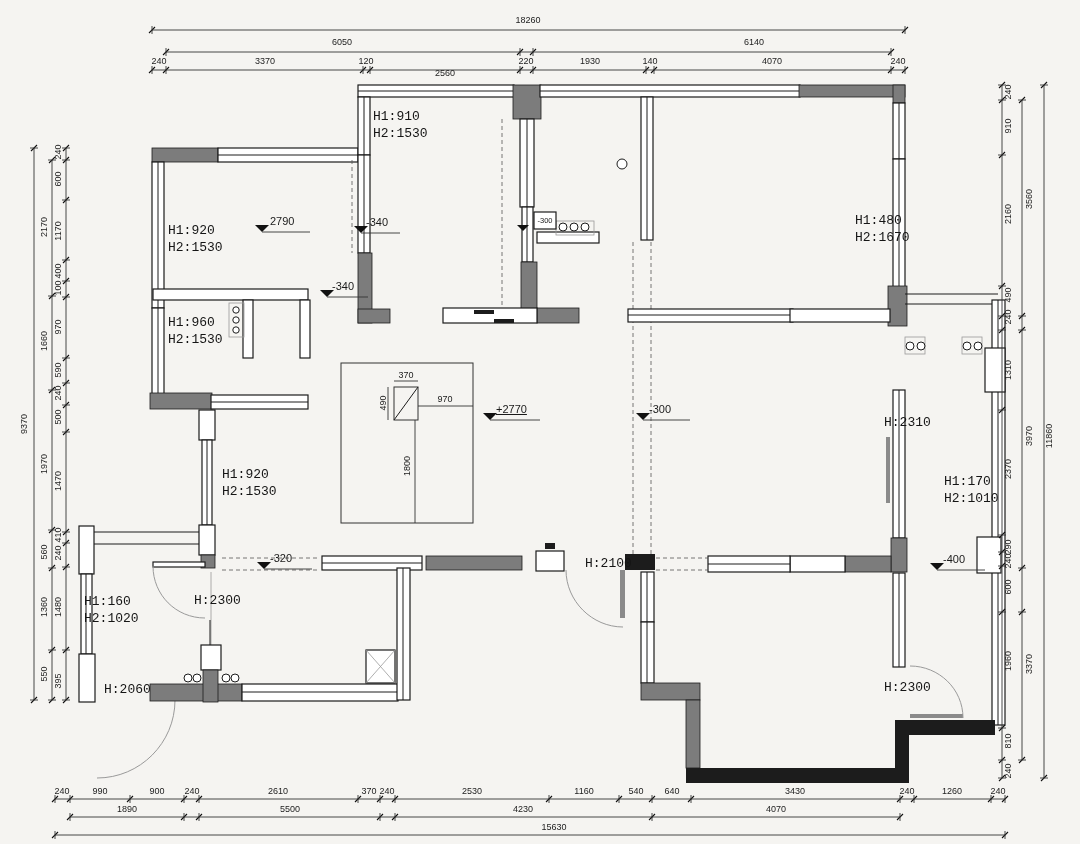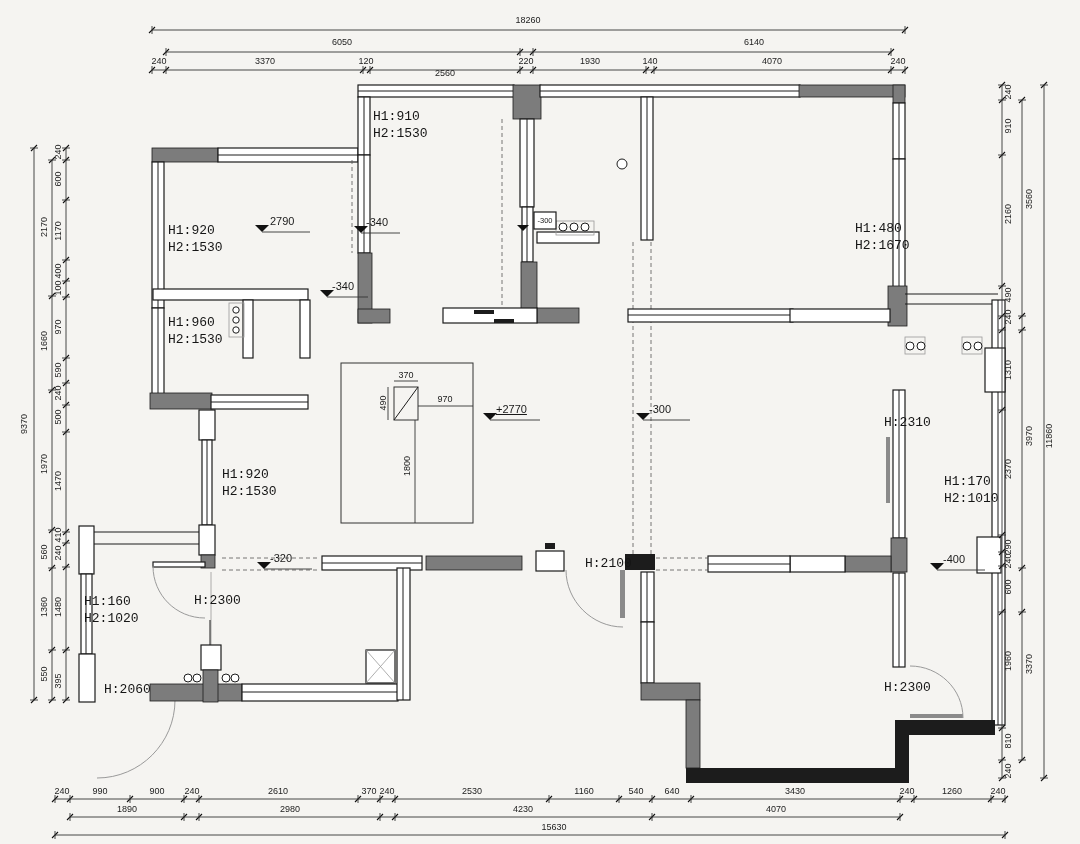--- a/index.html
+++ b/index.html
@@ -418,21 +418,21 @@
 <span class="dim" style="left:375px;top:786px;width:24px;">240</span>
 <span class="dim" style="left:450px;top:786px;width:44px;">2530</span>
 <span class="dim" style="left:562px;top:786px;width:44px;">1160</span>
 <span class="dim" style="left:624px;top:786px;width:24px;">540</span>
 <span class="dim" style="left:660px;top:786px;width:24px;">640</span>
 <span class="dim" style="left:773px;top:786px;width:44px;">3430</span>
 <span class="dim" style="left:895px;top:786px;width:24px;">240</span>
 <span class="dim" style="left:930px;top:786px;width:44px;">1260</span>
 <span class="dim" style="left:986px;top:786px;width:24px;">240</span>
 <span class="dim" style="left:105px;top:804px;width:44px;">1890</span>
-<span class="dim" style="left:268px;top:804px;width:44px;">2980</span>
+<span class="dim" style="left:268px;top:804px;width:44px;">5500</span>
 <span class="dim" style="left:501px;top:804px;width:44px;">4230</span>
 <span class="dim" style="left:754px;top:804px;width:44px;">4070</span>
 <span class="dim" style="left:532px;top:822px;width:44px;">15630</span>
 
 <span class="dim rot" style="left:2px;top:419px;width:44px;">9370</span>
 <span class="dim rot" style="left:22px;top:222px;width:44px;">2170</span>
 <span class="dim rot" style="left:22px;top:336px;width:44px;">1660</span>
 <span class="dim rot" style="left:22px;top:459px;width:44px;">1970</span>
 <span class="dim rot" style="left:22px;top:547px;width:44px;">560</span>
 <span class="dim rot" style="left:22px;top:602px;width:44px;">1360</span>
@@ -475,21 +475,21 @@
   <span>H2:1530</span>
 </div>
 <div class="hl" style="left:373px;top:108px;">
   <span>H1:910</span><br>
   <span>H2:1530</span>
 </div>
 <div class="hl" style="left:168px;top:314px;">
   <span>H1:960</span><br>
   <span>H2:1530</span>
 </div>
-<div class="hl" style="left:855px;top:220px;">
+<div class="hl" style="left:855px;top:212px;">
   <span>H1:480</span><br>
   <span>H2:1670</span>
 </div>
 <div class="hl" style="left:222px;top:466px;">
   <span>H1:920</span><br>
   <span>H2:1530</span>
 </div>
 <div class="hl" style="left:84px;top:593px;">
   <span>H1:160</span><br>
   <span>H2:1020</span>

